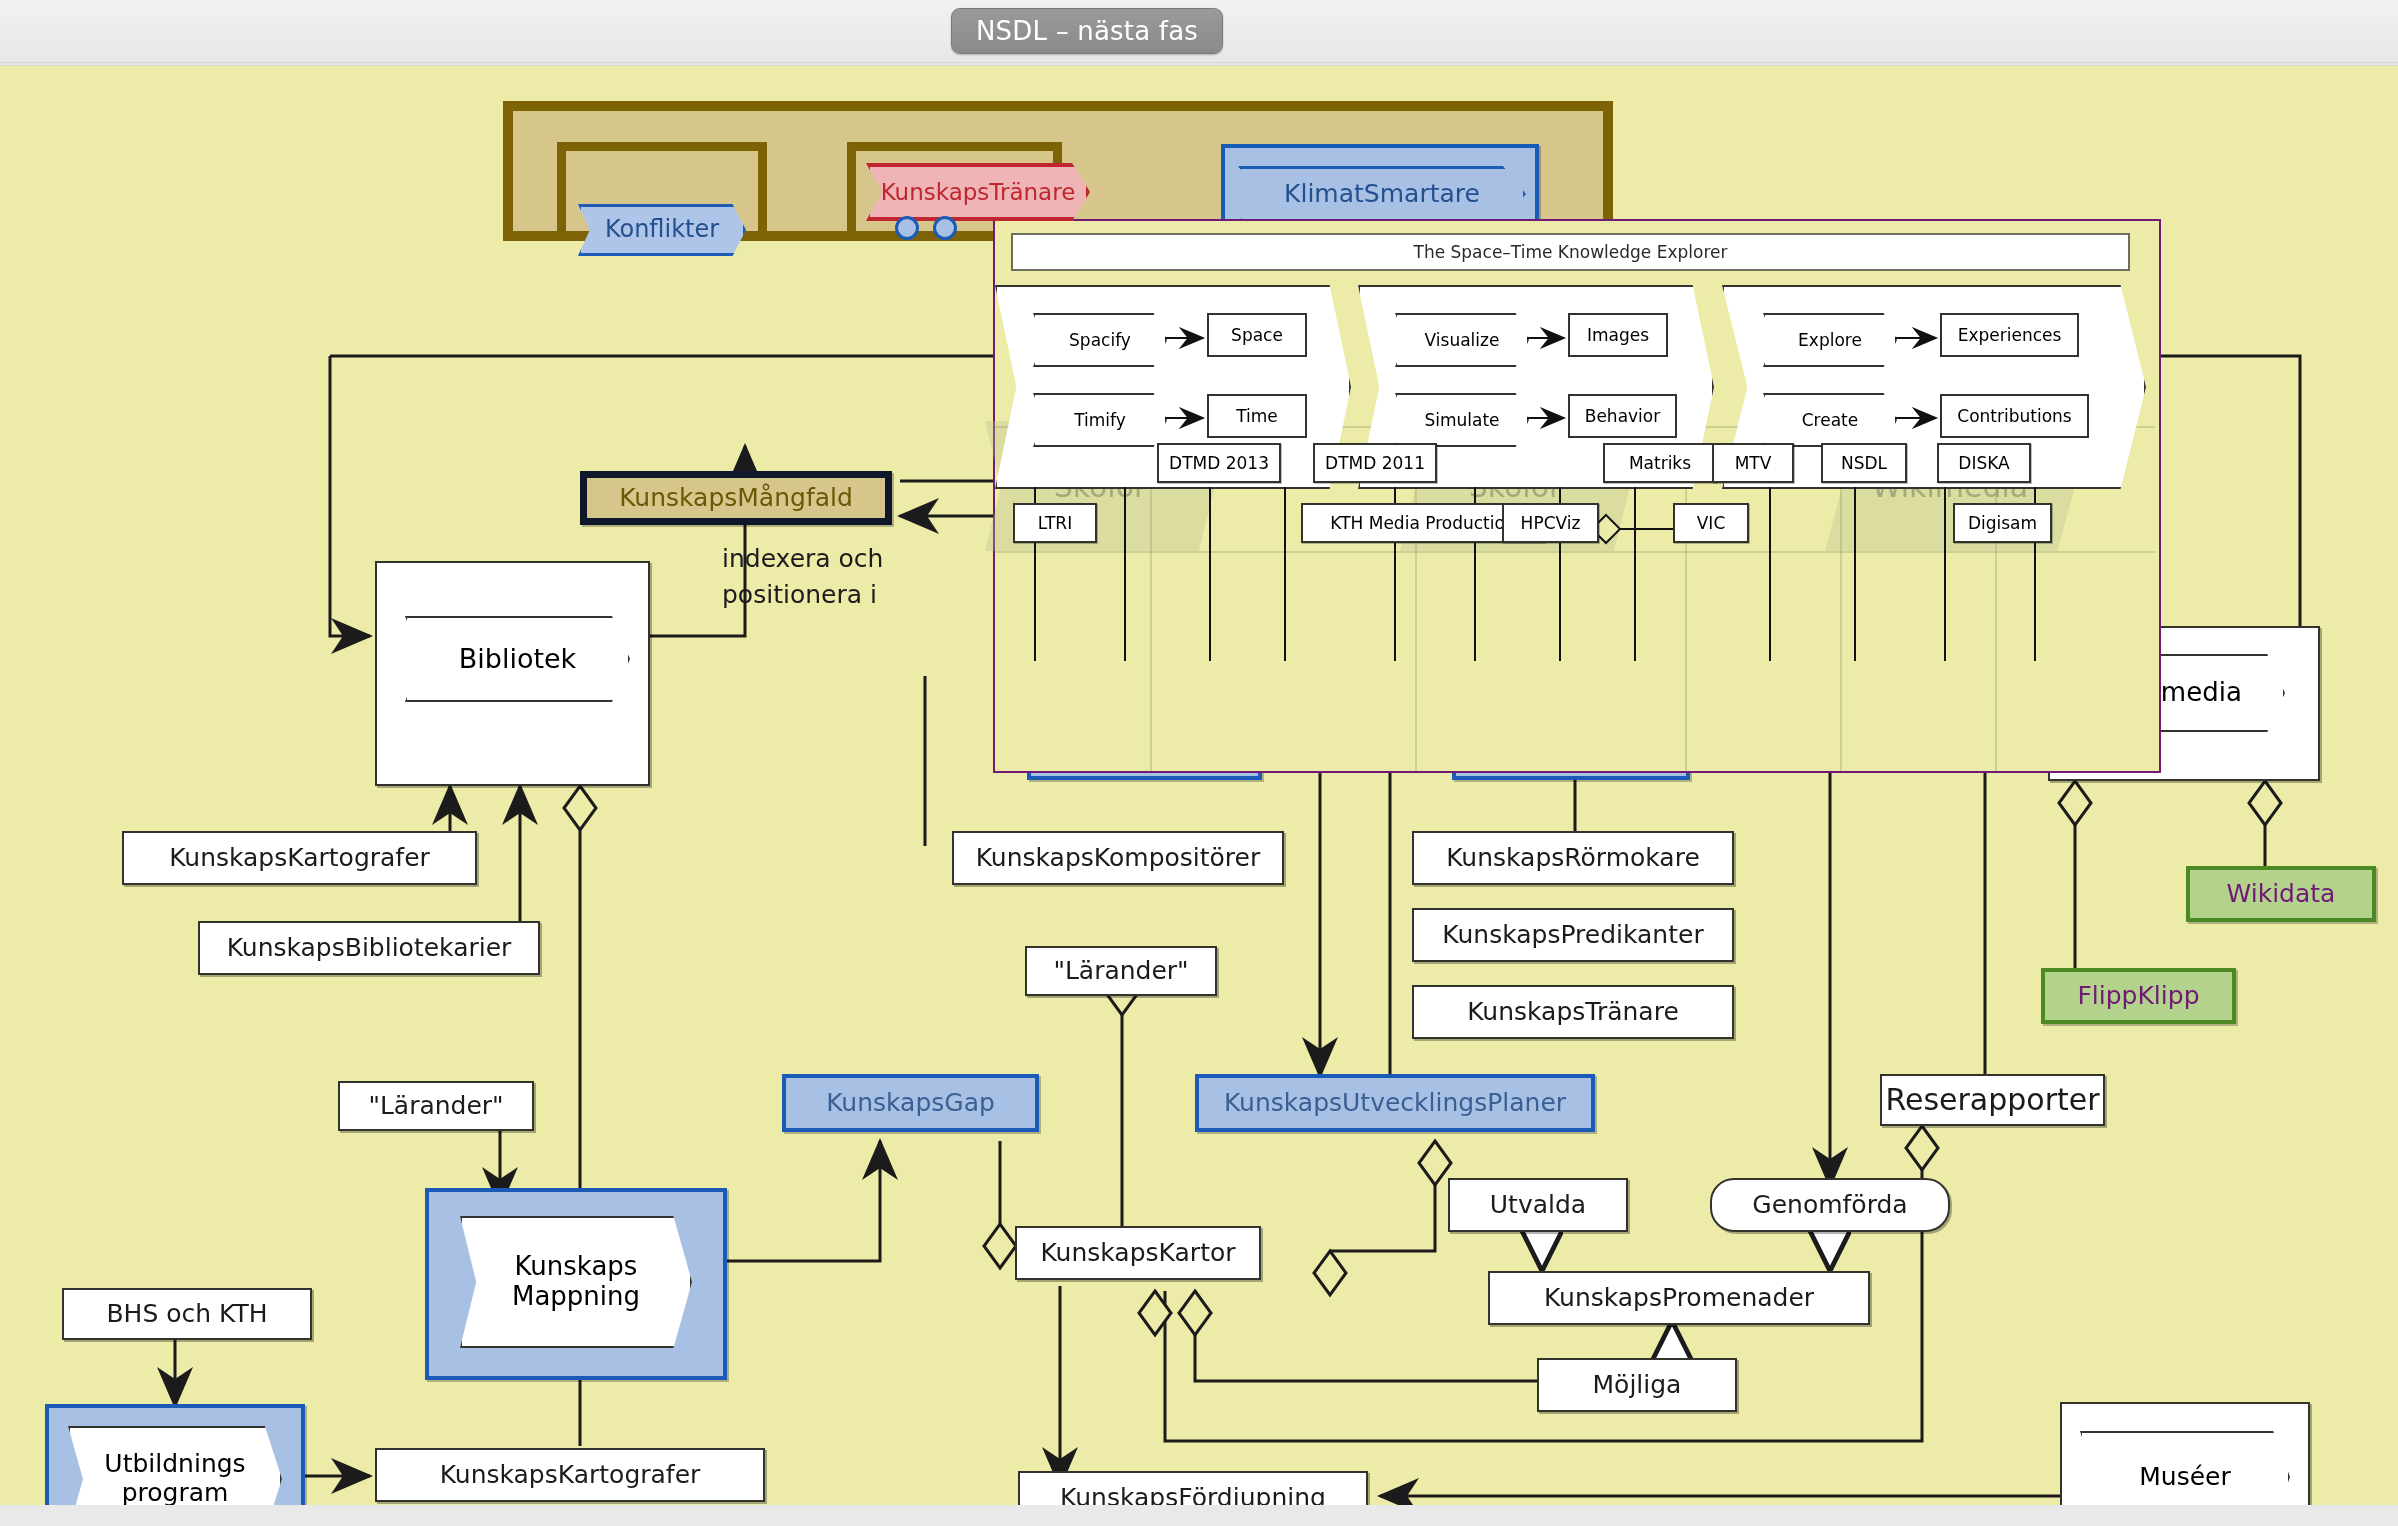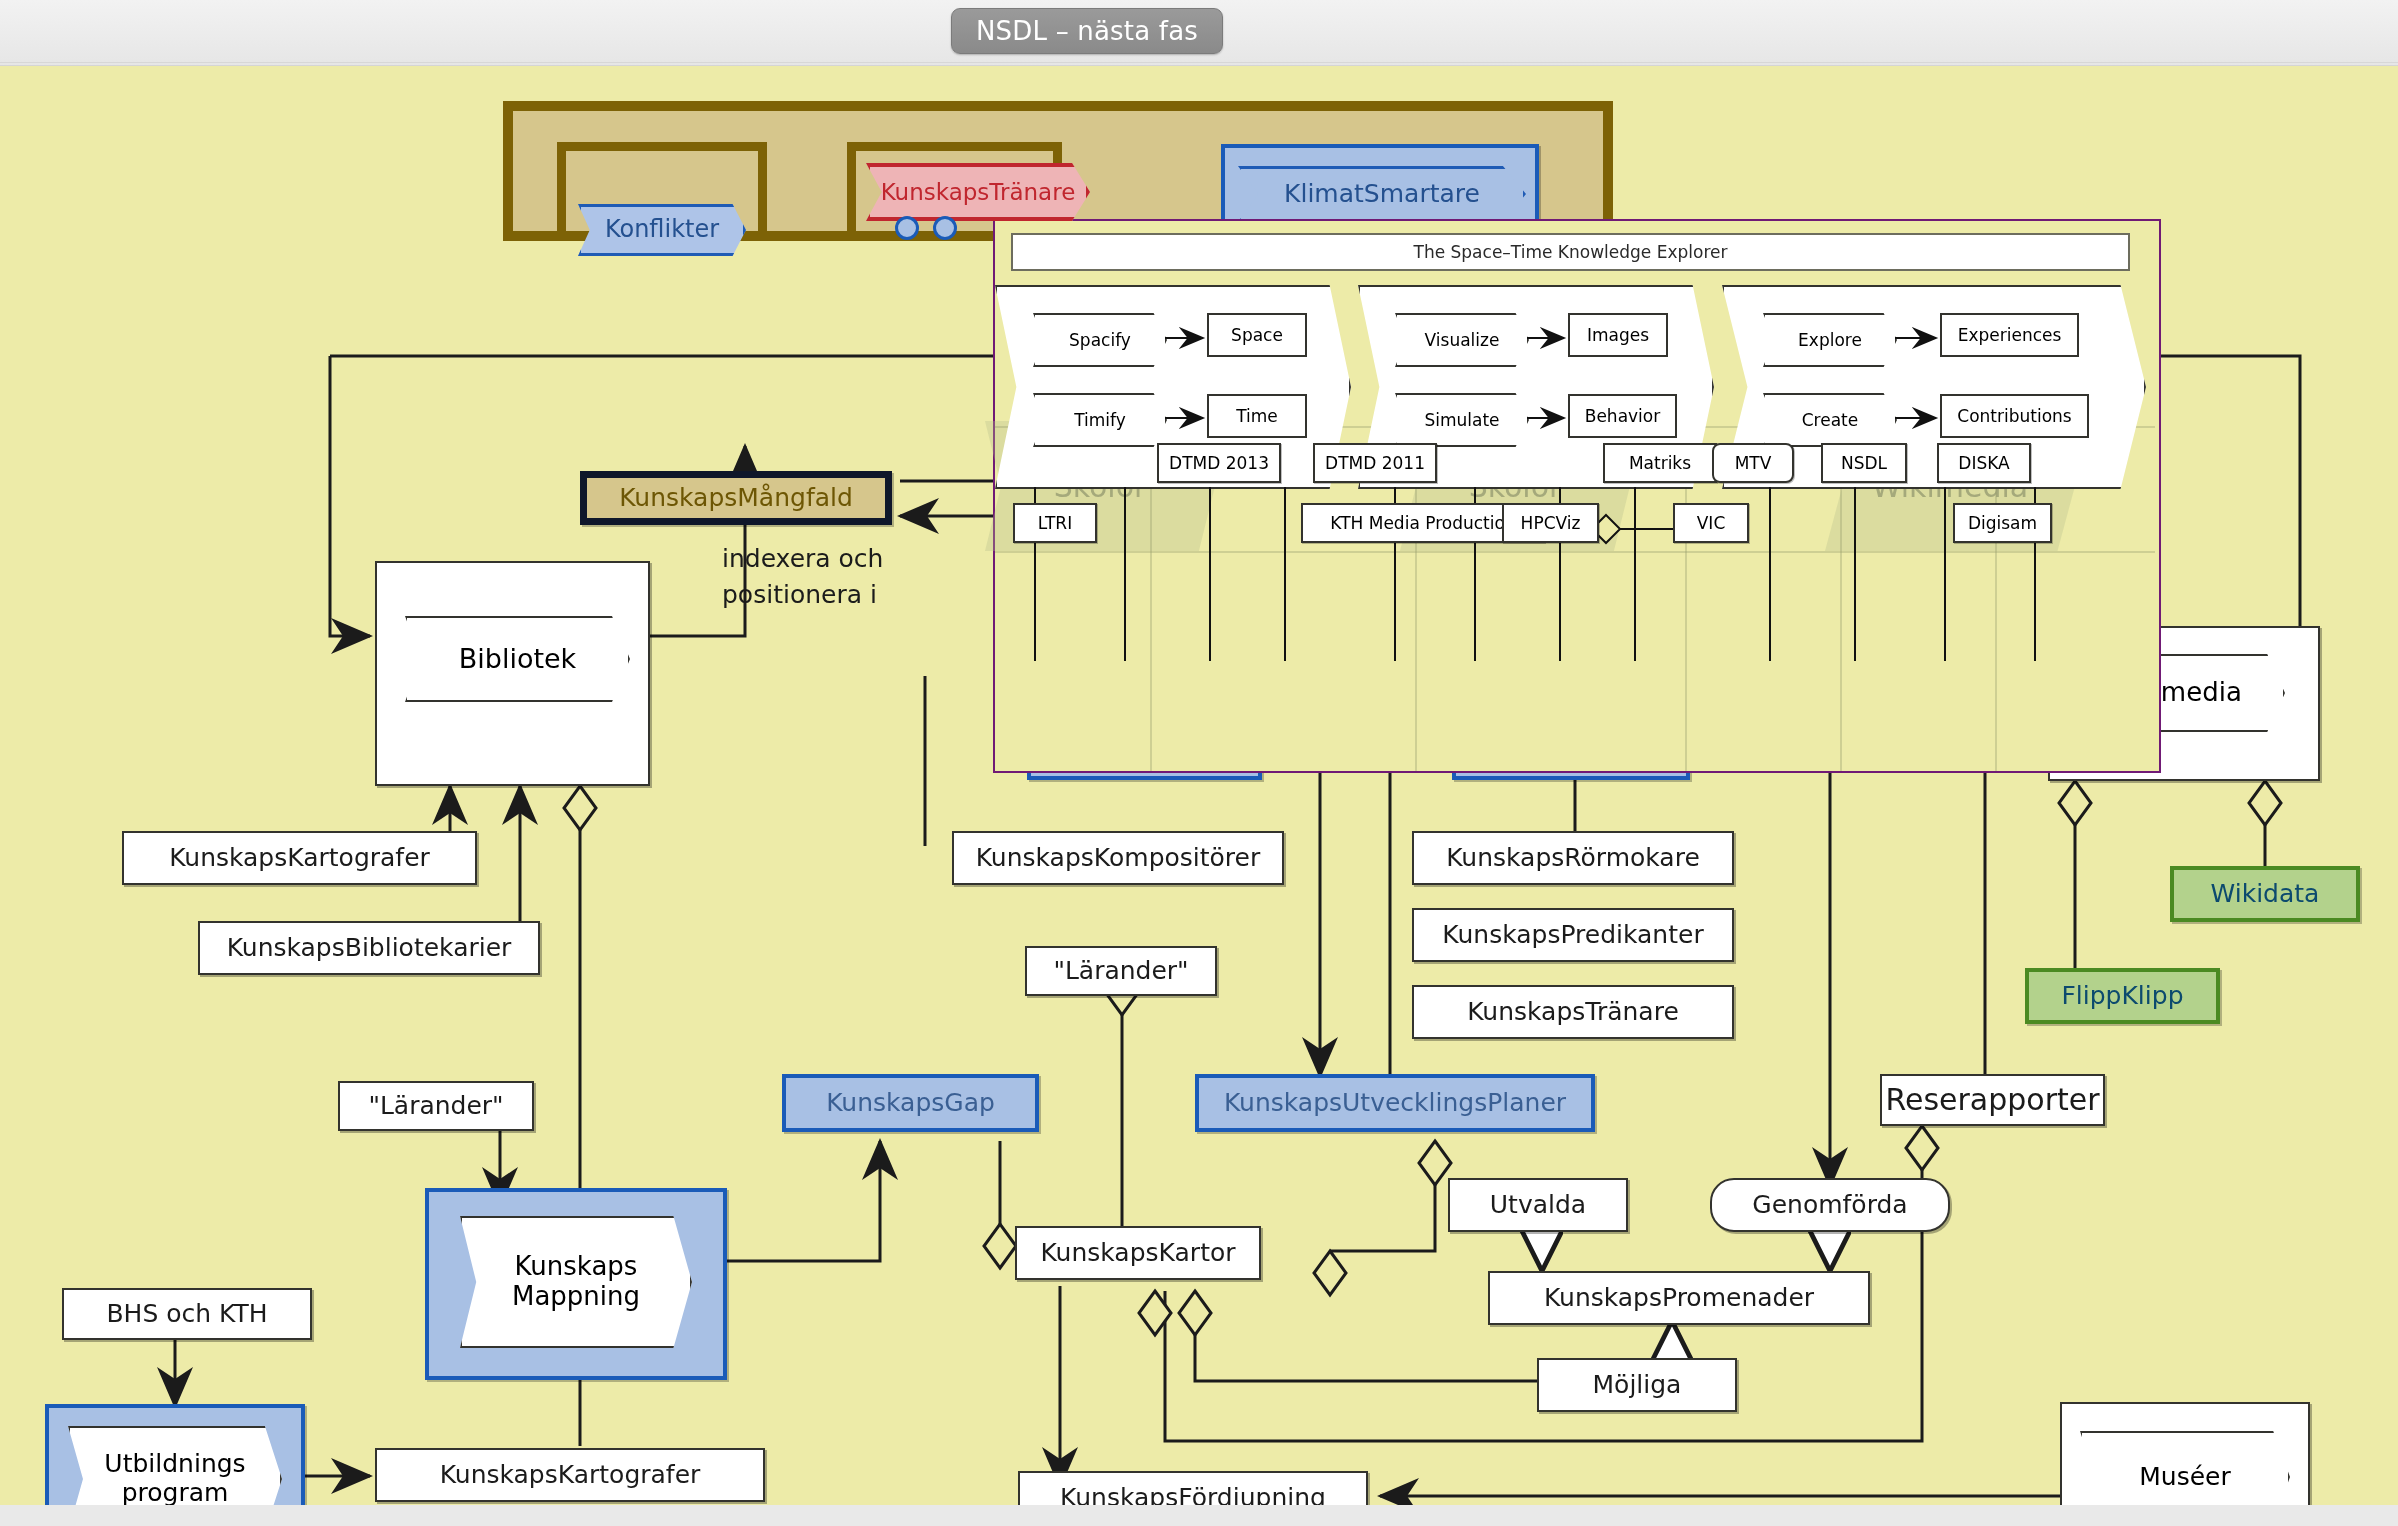--- a/index.html
+++ b/index.html
@@ -34,22 +34,22 @@
         box-shadow:none;}
   .chev.blue{background:#aec4e8;border:3px solid #1f5bb5;color:#24508f;margin-top:38px;}
   .chev.red{background:#eeb4b6;border:4px solid #c0262e;color:#c0262e;}
 
   
   .bluebox{background:#a8c0e4;border:4px solid #1a5bb8;box-shadow:2px 2px 0 rgba(0,0,0,.25);}
   
   .bluelabel{background:#a8c0e4;border:4px solid #1a5bb8;color:#3a5f93;
              box-shadow:2px 2px 0 rgba(0,0,0,.25);}
   
-  .greenbox{background:#b3d28c;border:4px solid #4b8a22;color:#0c4a6e;
-            box-shadow:2px 2px 0 rgba(0,0,0,.25);}
+  .greenbox{background:#b3d28c;border:4px solid #4b8a22;color:#701a75;
+            box-shadow:2px 2px 0 rgba(0,0,0,.25);margin-left:16px;}
   
   .olive{background:#d6c68c;border:10px solid #7d6206;}
   .olive2{background:#d6c68c;border:9px solid #7d6206;}
   .olivelabel{background:#d6c68c;border:7px solid #0f172a;color:#6d5604;
               box-shadow:2px 2px 0 rgba(0,0,0,.25);}
 
   .white-wrap{background:#ffffff;border:2px solid #33332e;box-shadow:2px 2px 0 rgba(0,0,0,.30);}
 
   .txt{position:absolute;color:#1b1b1b;}
 
@@ -437,21 +437,21 @@
 
       <div class="tinyrect" style="left:162px;top:222px;width:120px;height:36px;font-size:17px;">
         <span>DTMD 2013</span>
         </div>
       <div class="tinyrect" style="left:318px;top:222px;width:120px;height:36px;font-size:17px;">
         <span>DTMD 2011</span>
         </div>
       <div class="tinyrect" style="left:608px;top:222px;width:110px;height:36px;font-size:17px;">
         <span>Matriks</span>
         </div>
-      <div class="tinyrect" style="left:717px;top:222px;width:78px;height:36px;font-size:17px;border-radius:8px;">
+      <div class="tinyrect" style="left:717px;top:222px;width:78px;height:36px;font-size:17px;">
         <span>MTV</span>
         </div>
       <div class="tinyrect" style="left:826px;top:222px;width:82px;height:36px;font-size:17px;">
         <span>NSDL</span>
         </div>
       <div class="tinyrect" style="left:942px;top:222px;width:90px;height:36px;font-size:17px;">
         <span>DISKA</span>
         </div>
 
       <div class="tinyrect" style="left:18px;top:282px;width:80px;height:36px;font-size:17px;">

